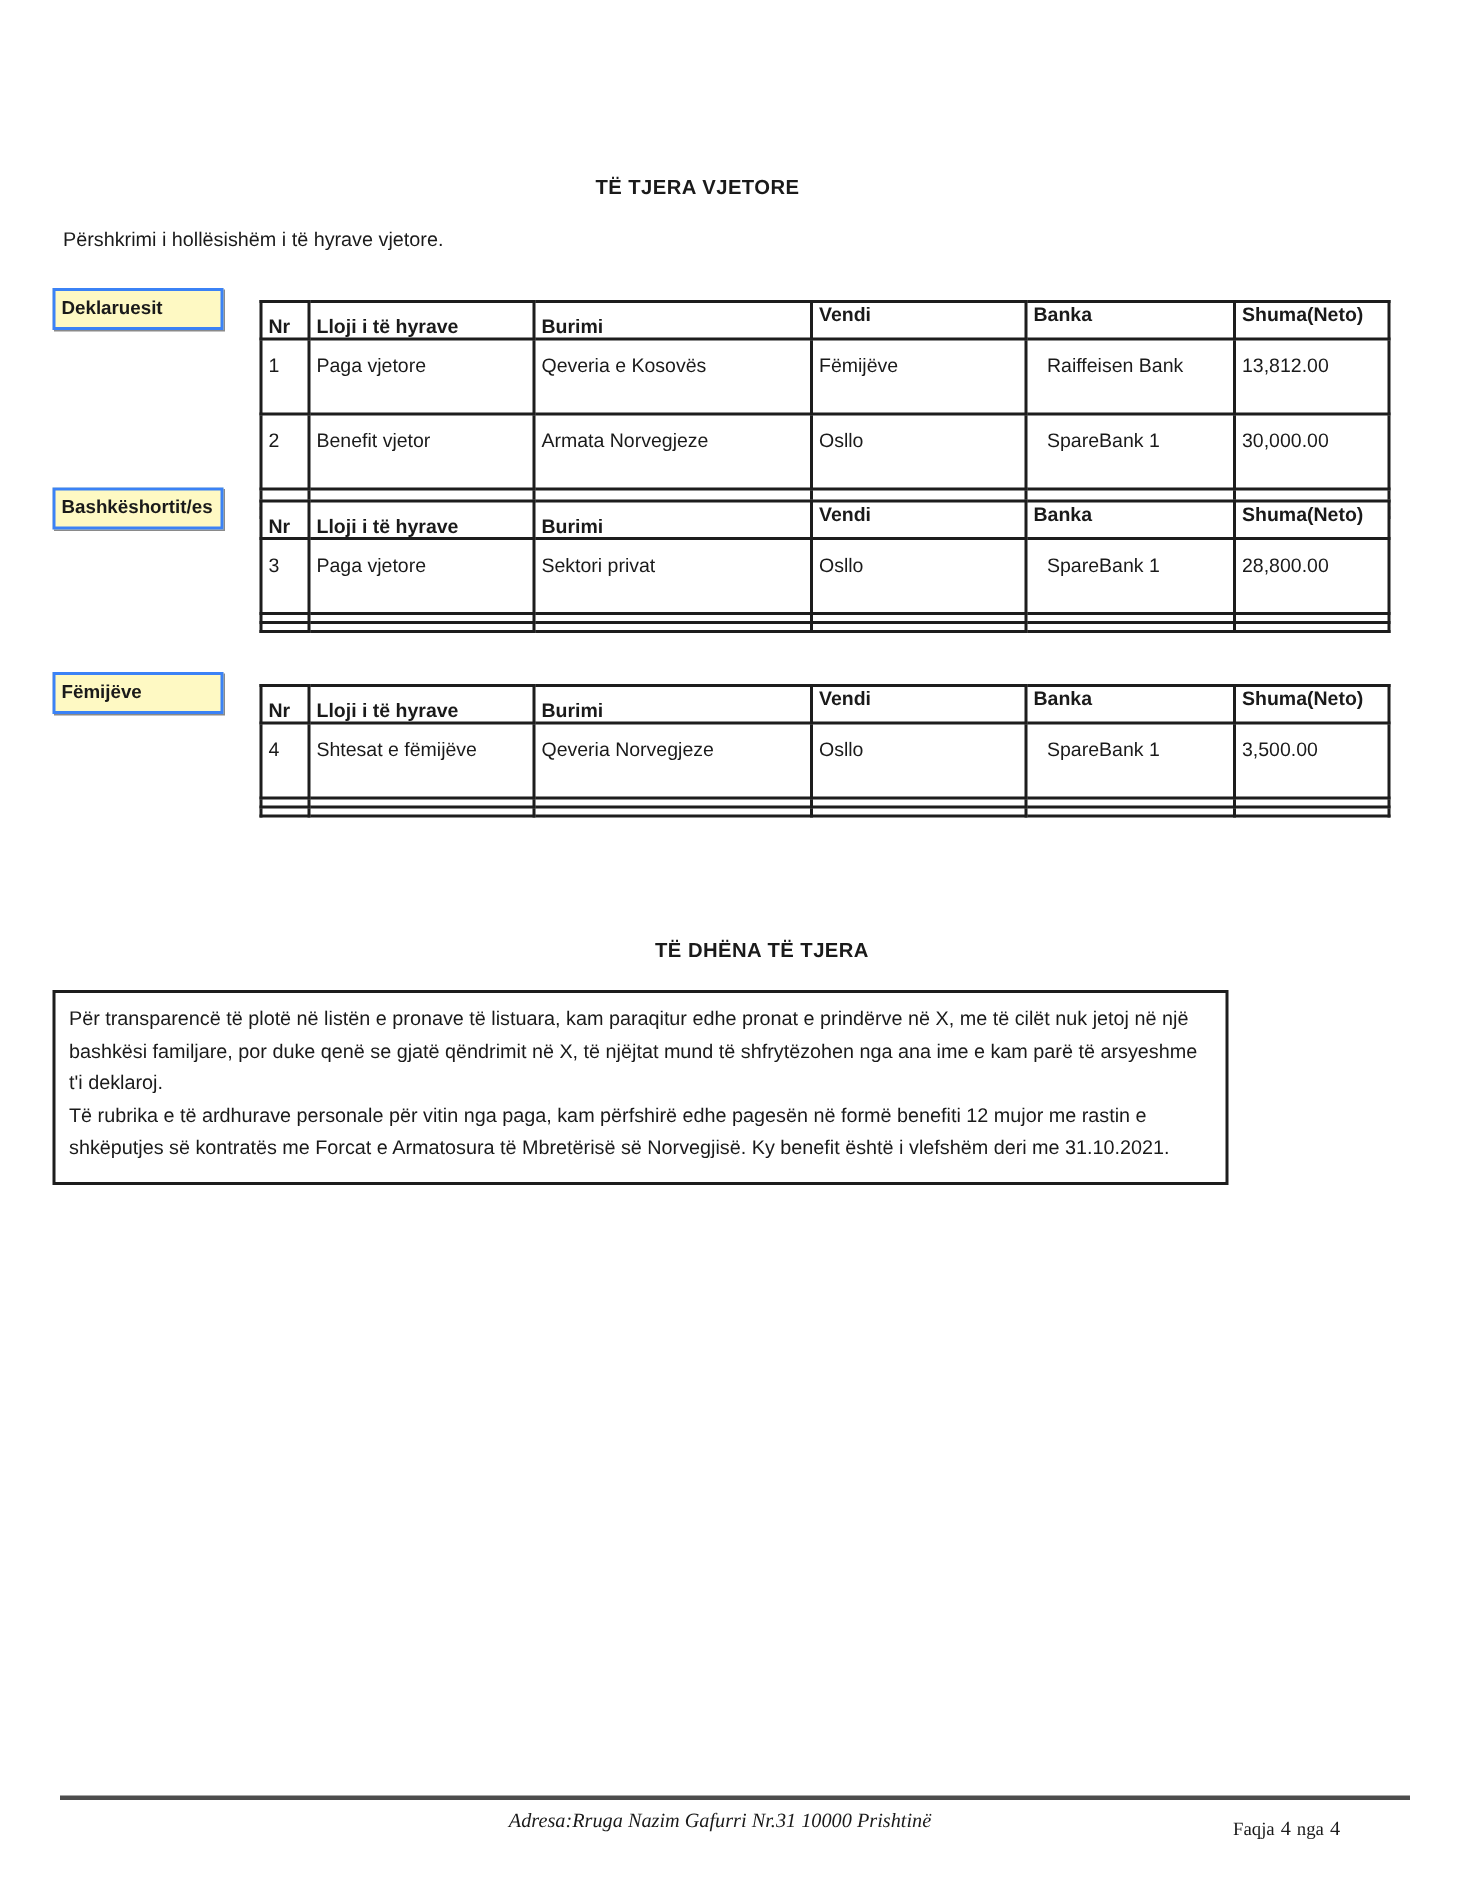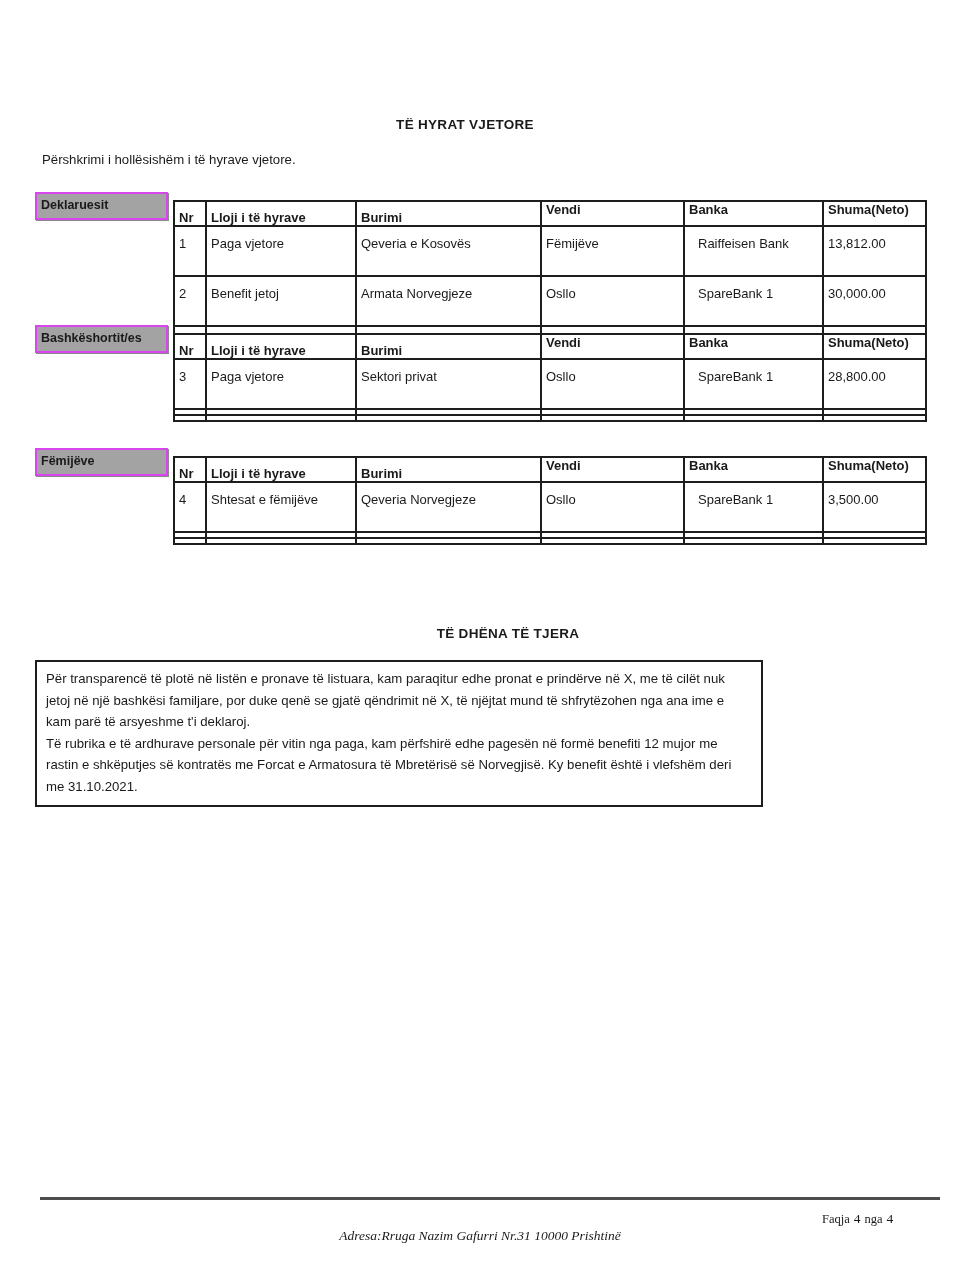--- a/index.html
+++ b/index.html
@@ -27,24 +27,24 @@
     position: absolute;
     top: 152px;
     left: 42px;
     font-size: 13.2px;
   }
   .tgroup { position: absolute; left: 35px; width: 890px; }
   .glabel {
     position: absolute;
     left: 0;
     top: 2px;
-    width: 133px;
+    width: 114px;
     height: 28px;
-    background: #a3a3a3;
-    border: 2px solid #d946ef;
+    background: #fef9c3;
+    border: 2px solid #3b82f6;
     font-size: 12.5px;
     font-weight: bold;
     padding: 4px 2px 0 4px;
     box-shadow: 1px 1px 0 #8a8a8a;
     overflow: hidden;
     white-space: nowrap;
   }
   table.inc {
     position: absolute;
     left: 138px;
@@ -77,21 +77,21 @@
     transform: translateX(-50%);
     font-size: 13.5px;
     font-weight: bold;
     letter-spacing: 0.3px;
     white-space: nowrap;
   }
   .notes-box {
     position: absolute;
     top: 660px;
     left: 35px;
-    width: 728px;
+    width: 784px;
     min-height: 130px;
     border: 2px solid #1d1d1d;
     padding: 6px 9px 8px 9px;
     font-size: 13.2px;
     line-height: 21.5px;
   }
   .footer-rule {
     position: absolute;
     top: 1197px;
     left: 40px;
@@ -100,40 +100,39 @@
     background: #4d4d4d;
   }
   .footer-address, .footer-contact {
     position: absolute;
     left: 480px;
     transform: translateX(-50%);
     font-family: "Liberation Serif", serif;
     font-style: italic;
     font-size: 13.5px;
     white-space: nowrap;
-    margin-top: 22px;
   }
   .footer-address { top: 1206px; }
   .footer-contact { top: 1228px; }
   .page-indicator {
     position: absolute;
     top: 1211px;
     left: 822px;
     font-family: "Liberation Serif", serif;
     font-size: 12.5px;
     white-space: nowrap;
   }
   .page-indicator .num { font-size: 13.5px; margin: 0 4px; }
 </style>
 </head>
 <body>
 
 <div class="page">
 
-  <div class="doc-title">TË HYRAT VJETORE</div>
+  <div class="doc-title">TË TJERA VJETORE</div>
   <div class="doc-subtitle">Përshkrimi i hollësishëm i të hyrave vjetore.</div>
 
   <div class="tgroup" style="top:190px; height:150px;">
     <div class="glabel">Deklaruesit</div>
     <table class="inc">
       <colgroup>
           <col style="width:32px">
           <col style="width:150px">
           <col style="width:185px">
           <col style="width:143px">
@@ -152,21 +151,21 @@
       <tr class="datarow">
         <td>1</td>
         <td>Paga vjetore</td>
         <td>Qeveria e Kosovës</td>
         <td>Fëmijëve</td>
         <td class="banka">Raiffeisen Bank</td>
         <td class="c">13,812.00</td>
       </tr>
       <tr class="datarow">
         <td>2</td>
-        <td>Benefit jetoj</td>
+        <td>Benefit vjetor</td>
         <td>Armata Norvegjeze</td>
         <td>Osllo</td>
         <td class="banka">SpareBank 1</td>
         <td class="c">30,000.00</td>
       </tr>
       <tr class="emptyrow-a">
             <td></td>
             <td></td>
             <td></td>
             <td></td>

